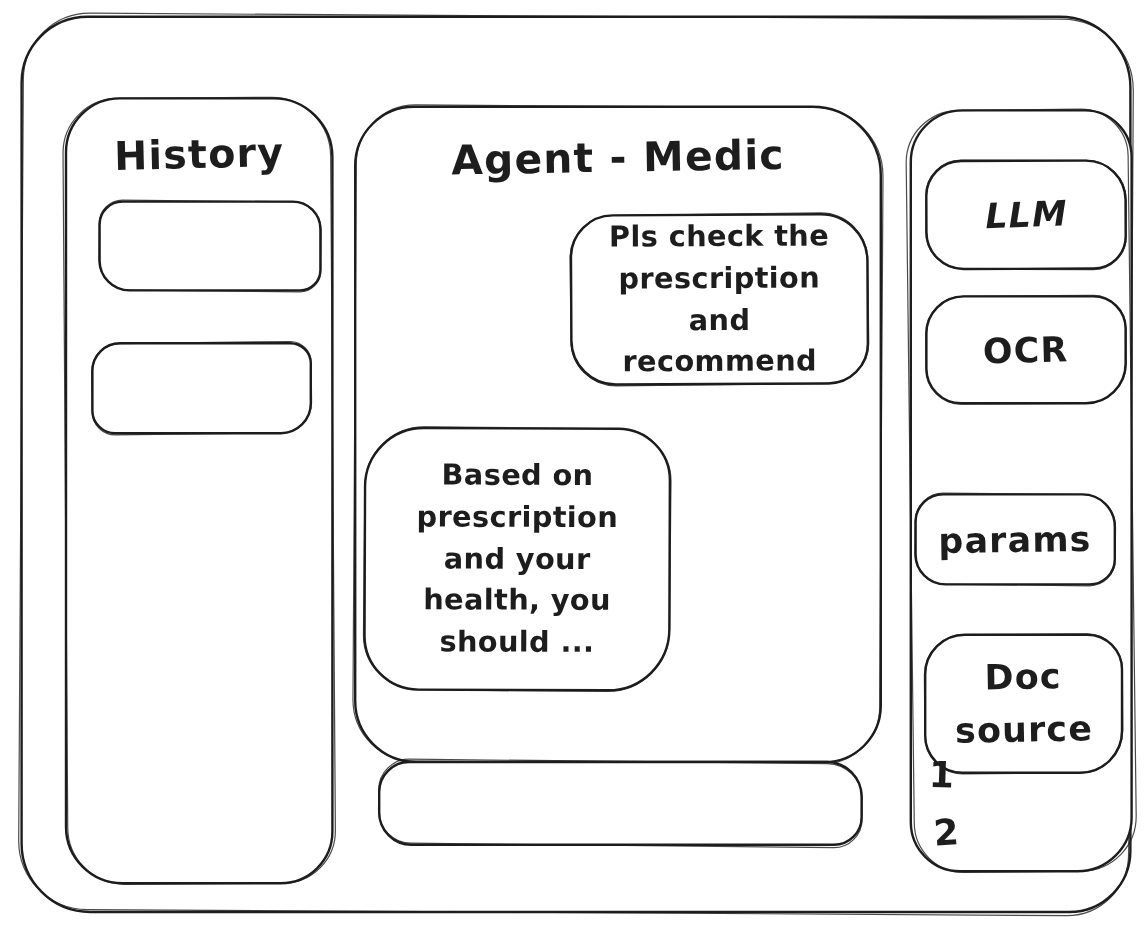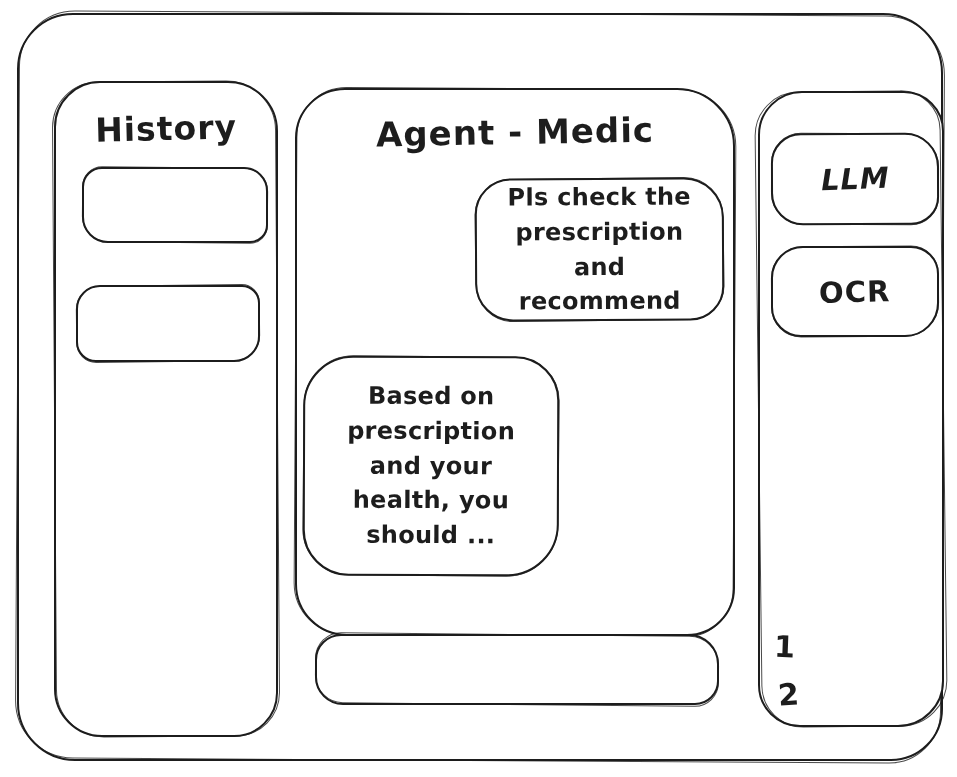--- a/index.html
+++ b/index.html
@@ -127,20 +127,26 @@
     <div class="sketch panel-right wobT">
 
       <div class="sketch tool tool-llm">
         <span class="lbl">LLM</span>
       </div>
 
       <div class="sketch tool tool-ocr wobL">
         <span class="lbl">OCR</span>
       </div>
 
+      <div class="sketch tool tool-params wobS">
+        <span class="lbl">params</span>
+      </div>
 
+      <div class="sketch tool tool-doc wobL">
+        <span class="lbl">Doc source</span>
+      </div>
 
       <div class="doc-num doc-num-1">1</div>
       <div class="doc-num doc-num-2">2</div>
     </div>
 
   </div>
 </div>
 
 </body></html>

